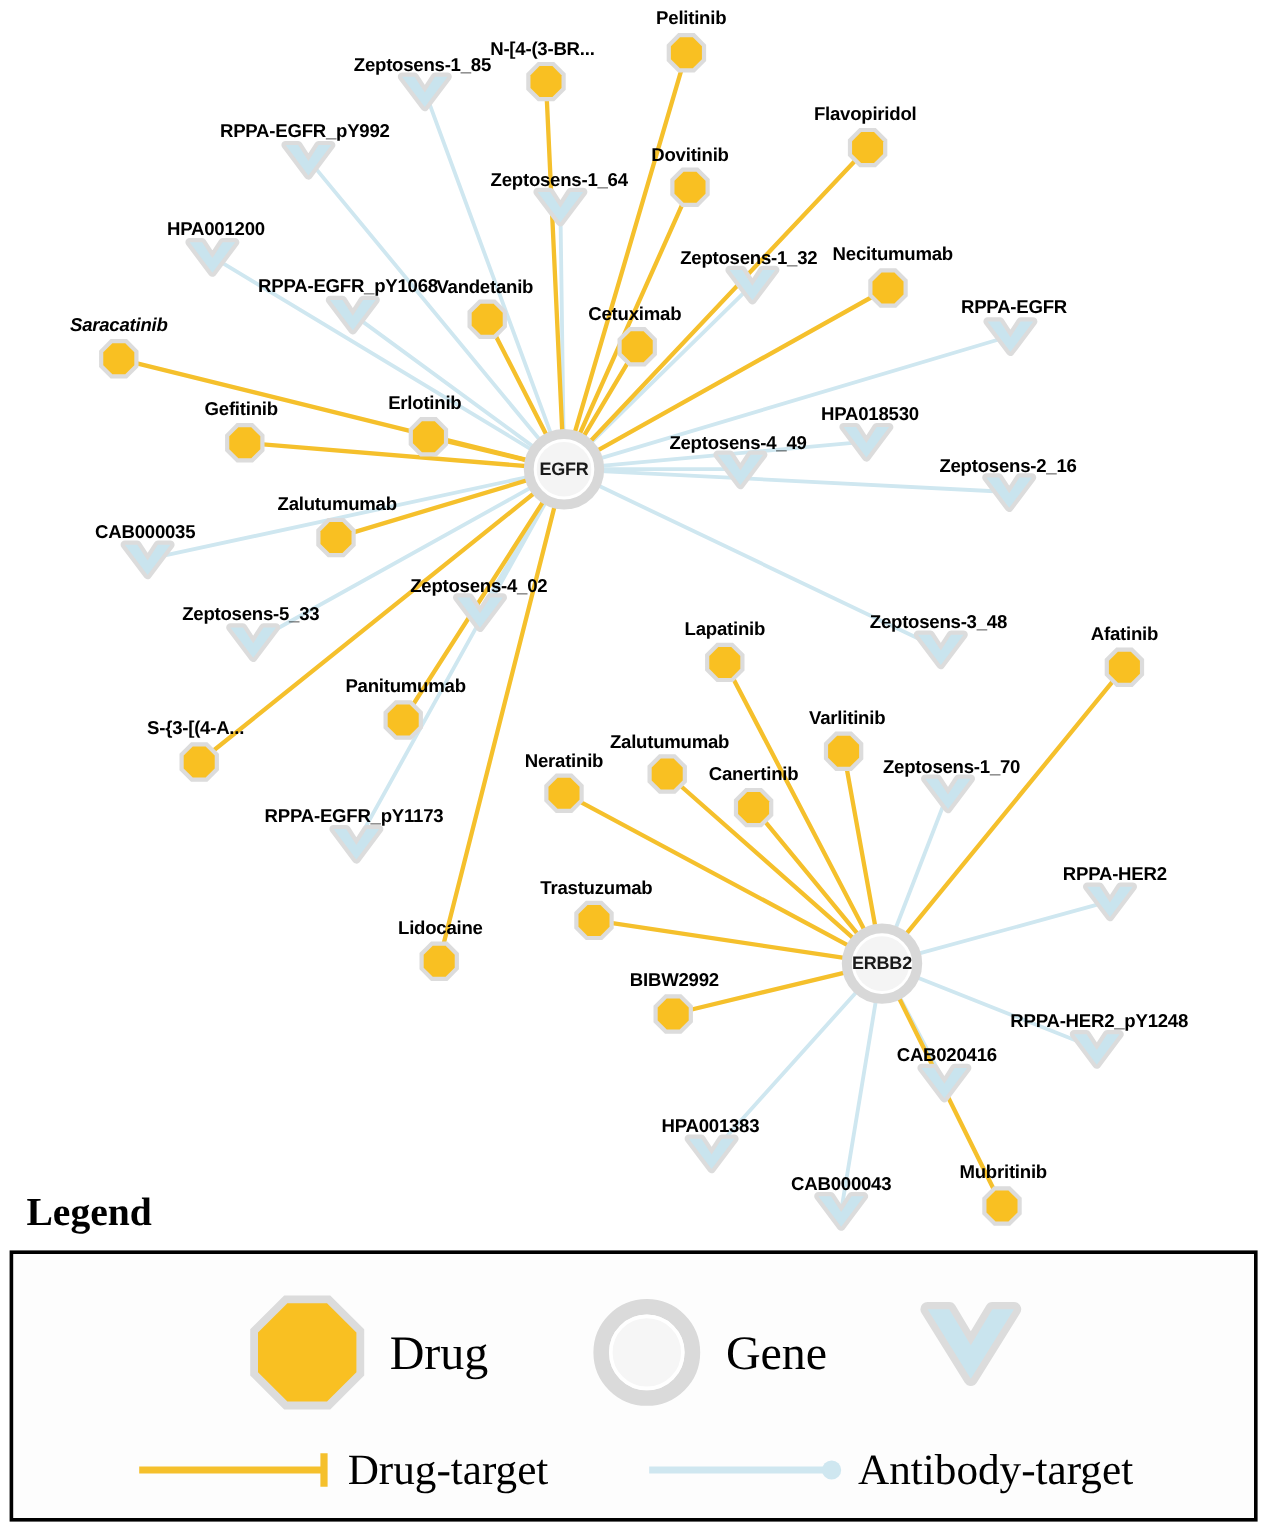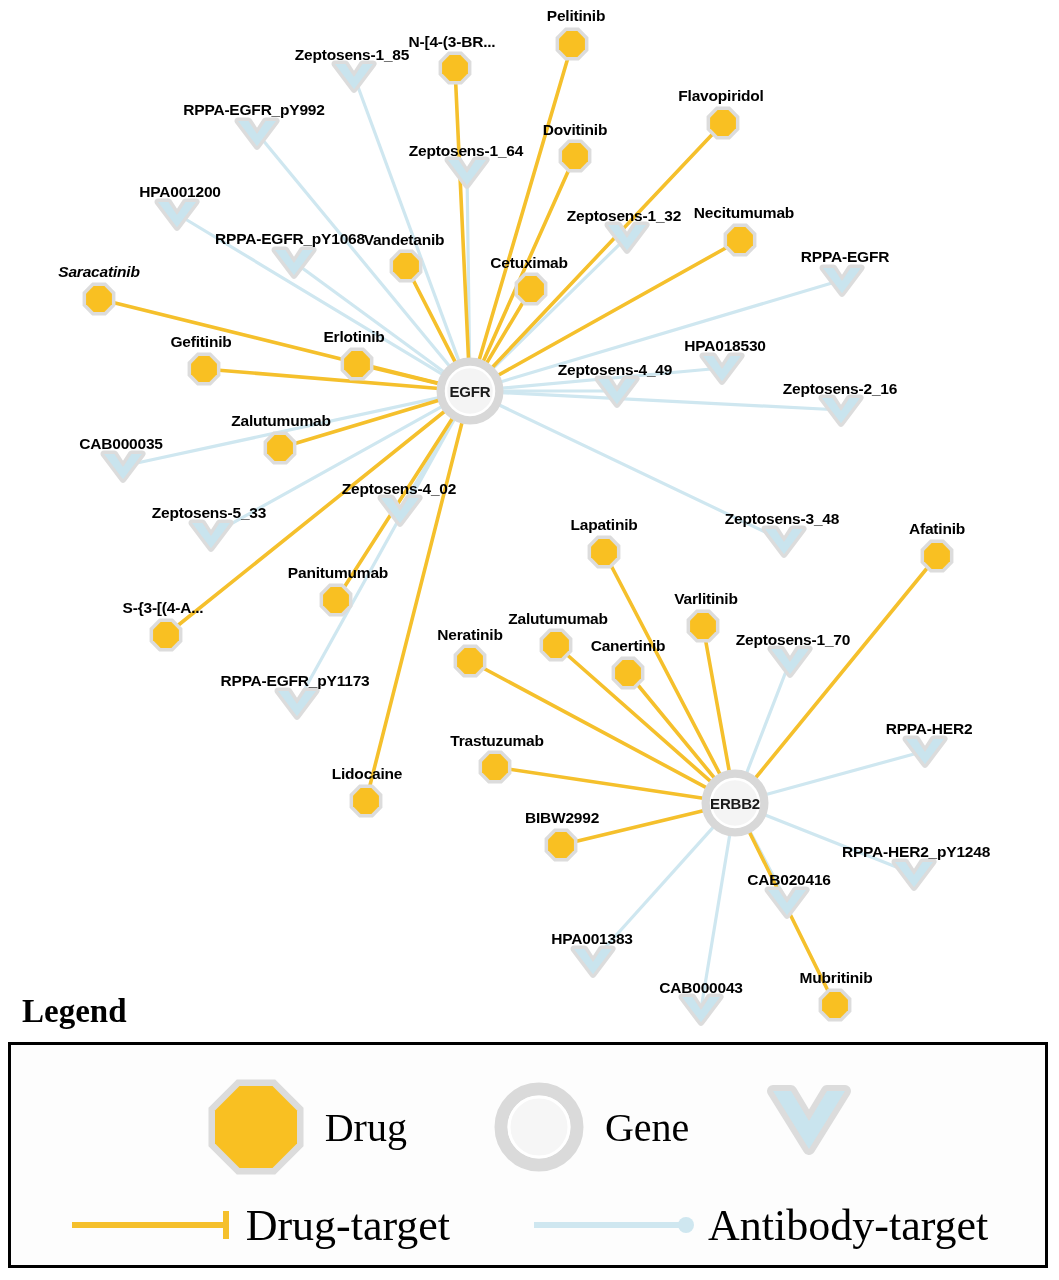--- a/index.html
+++ b/index.html
@@ -88,21 +88,21 @@
     display: flex;
     align-items: center;
     justify-content: center;
   }
   .legend-edge-item {
     display: flex;
     align-items: center;
   }
   .legend-edge-text {
     font-family: "Liberation Serif", serif;
-    font-size: 44px;
+    font-size: 36px;
     color: #000;
     margin-left: 8px;
   }
 </style>
 </head>
 <body>
 
 <div id="graph-area">
   <svg id="graph-svg" width="1059" height="1030">
     <g id="edges-layer">

